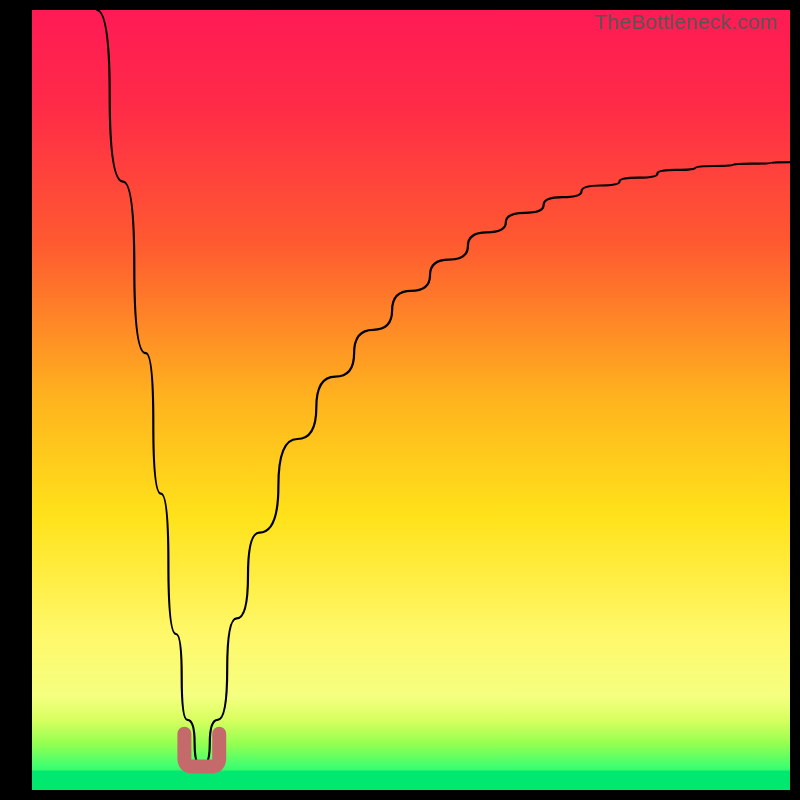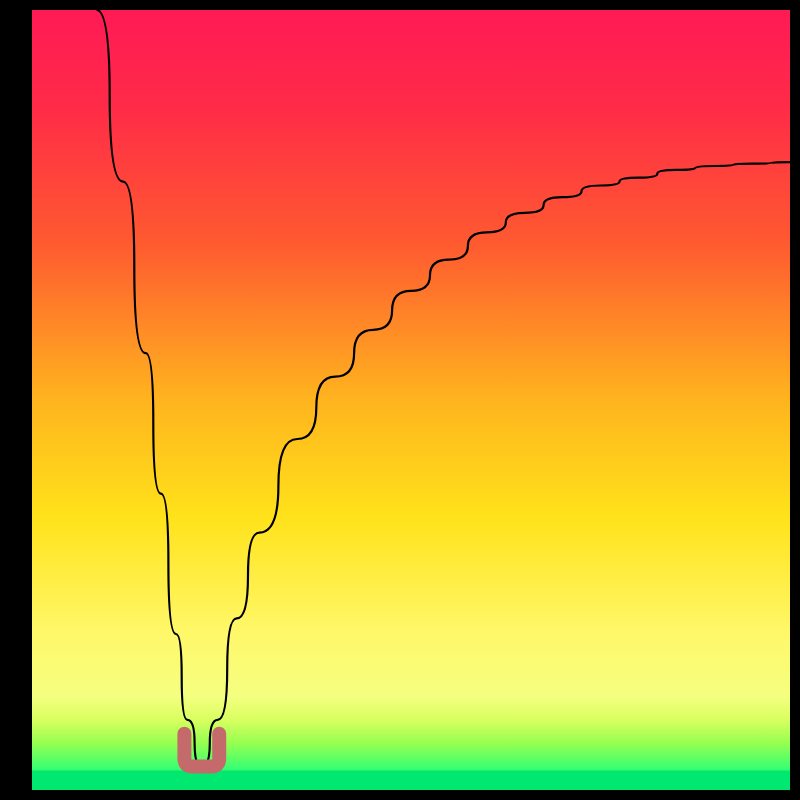--- a/index.html
+++ b/index.html
@@ -63,14 +63,15 @@
             <stop offset="94%" stop-color="#96ff50"></stop>
             <stop offset="97%" stop-color="#40ff70"></stop>
             <stop offset="100%" stop-color="#00e870"></stop>
           </linearGradient>
       </defs>
       <rect id="bg-rect" x="0" y="0" width="758" height="780" fill="url(#bg-grad)"></rect>
       <rect id="green-band" x="0" width="758" y="760.5" height="19.5" fill="#00e870"></rect>
       <path id="curve-path" fill="none" d="M64.4 0.0 Q 77.7 0.0 77.7 85.8 Q 77.7 171.6 91.0 171.6 Q 102.3 171.6 102.3 257.4 Q 102.3 343.2 113.7 343.2 Q 121.3 343.2 121.3 413.4 Q 121.3 483.6 128.9 483.6 Q 136.4 483.6 136.4 553.8 Q 136.4 624.0 144.0 624.0 Q 149.7 624.0 149.7 666.9 Q 149.7 709.8 155.4 709.8 Q 162.6 709.8 162.6 733.2 Q 162.6 756.6 169.8 756.6 Q 177.8 756.6 177.8 733.2 Q 177.8 709.8 185.7 709.8 Q 195.2 709.8 195.2 659.1 Q 195.2 608.4 204.7 608.4 Q 216.0 608.4 216.0 565.5 Q 216.0 522.6 227.4 522.6 Q 246.4 522.6 246.4 475.8 Q 246.4 429.0 265.3 429.0 Q 284.3 429.0 284.3 397.8 Q 284.3 366.6 303.2 366.6 Q 322.1 366.6 322.1 343.2 Q 322.1 319.8 341.1 319.8 Q 360.1 319.8 360.1 300.3 Q 360.1 280.8 379.0 280.8 Q 398.0 280.8 398.0 265.2 Q 398.0 249.6 416.9 249.6 Q 435.9 249.6 435.9 235.9 Q 435.9 222.3 454.8 222.3 Q 473.8 222.3 473.8 212.6 Q 473.8 202.8 492.7 202.8 Q 511.6 202.8 511.6 195.0 Q 511.6 187.2 530.6 187.2 Q 549.5 187.2 549.5 181.3 Q 549.5 175.5 568.5 175.5 Q 587.5 175.5 587.5 171.6 Q 587.5 167.7 606.4 167.7 Q 625.3 167.7 625.3 163.8 Q 625.3 159.9 644.3 159.9 Q 663.3 159.9 663.3 157.9 Q 663.3 156.0 682.2 156.0 Q 701.2 156.0 701.2 154.8 Q 701.2 153.7 720.1 153.7 Q 739.0 153.7 739.0 152.9 Q 739.0 152.1 758.0 152.1" stroke="#000000" stroke-width="2.2"></path>
       <path id="tip-path" fill="none" stroke-linecap="round" stroke-linejoin="round" d="M 152.4 723.8 L 152.4 748.6 Q 152.4 756.6 160.4 756.6 L 179.2 756.6 Q 187.2 756.6 187.2 748.6 L 187.2 723.8" stroke="#c56a6a" stroke-width="14"></path>
     </svg>
+    <div class="watermark">TheBottleneck.com</div>
   </div>
 </div>
 
 </body></html>

